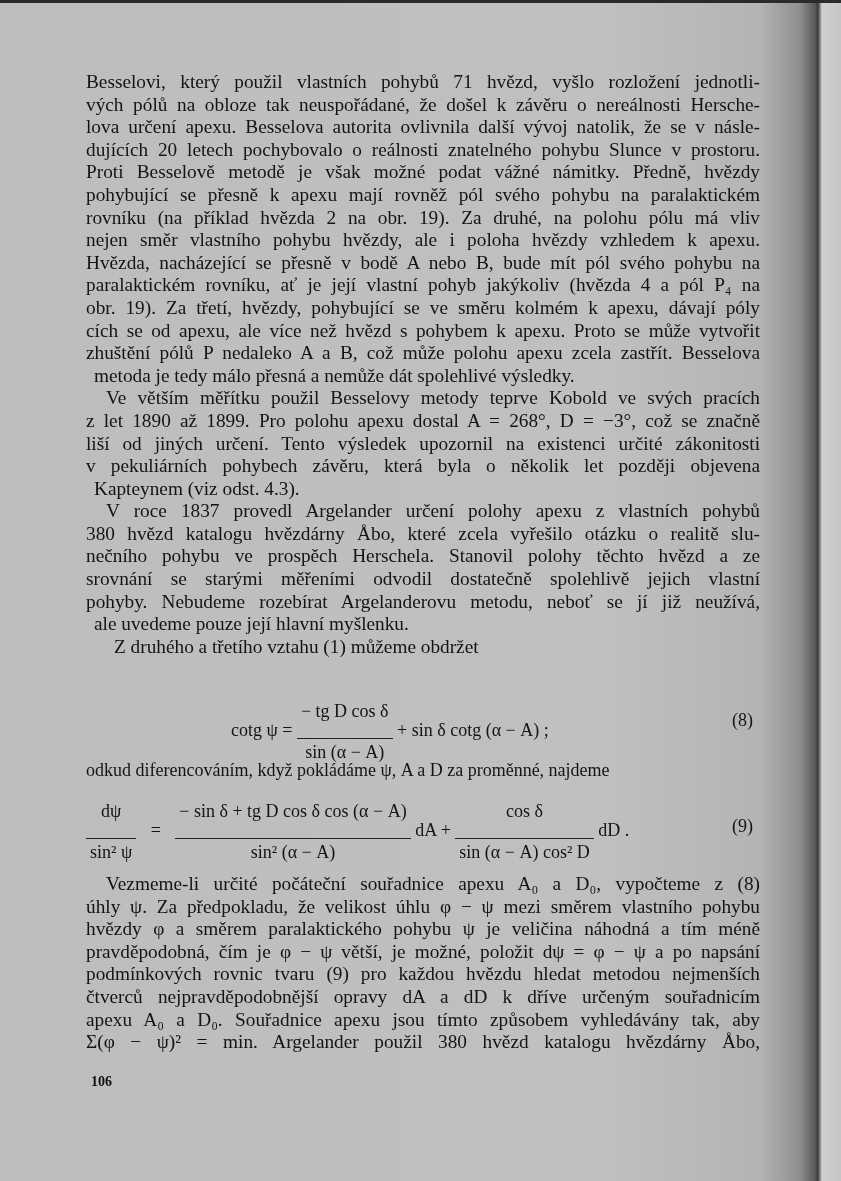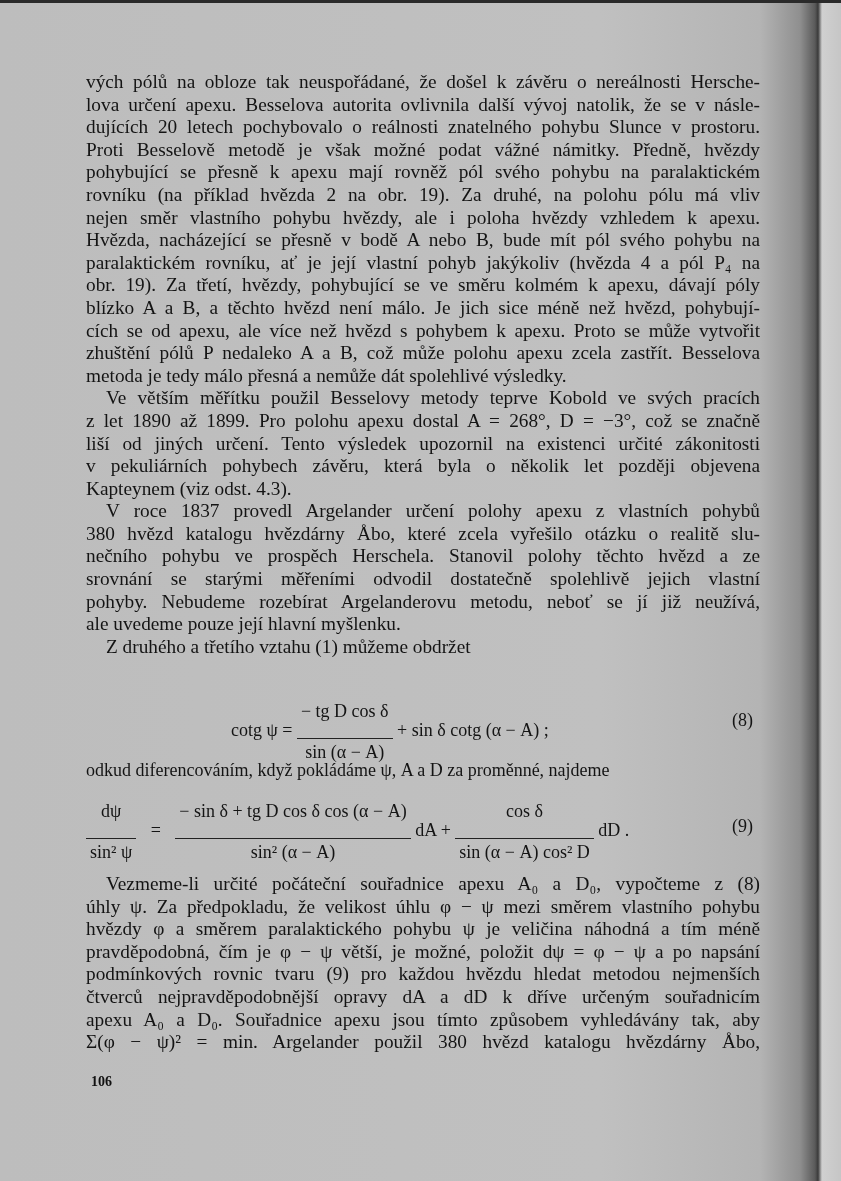--- a/index.html
+++ b/index.html
@@ -15,21 +15,21 @@
       background: linear-gradient(90deg, #bdbdbd 0px, #c0c0c0 600px, #b4b4b4 760px, #8f8f8f 800px, #5a5a5a 815px, #3a3a3a 818px, #d0d0d0 822px, #c6c6c6 841px);
     }
     .textblock {
       position: absolute; left: 86px; top: 68px; width: 674px;
       font-family: "Liberation Serif", "DejaVu Serif", serif;
       font-size: 19.3px; line-height: 22.6px;
       text-align: justify;
     }
     .textblock p { margin: 0; text-indent: 0; }
     .line { display: block; text-align: justify; text-align-last: justify; white-space: nowrap; }
-    .line.last { text-align-last: left; }
+    .line.last { text-align-last: left; margin-left: 8px; }
 
     .eq {
       position: absolute; font-family: "Liberation Serif", "DejaVu Serif", serif;
       font-size: 18px; color: #141414;
     }
     .frac { display: inline-block; vertical-align: middle; text-align: center; }
     .frac .num { display: block; padding: 0 4px 16px 4px; border-bottom: 1px solid #222; }
     .frac .den { display: block; padding: 3px 4px 0 4px; }
     .page-number {
       position: absolute; left: 91px; top: 1071px;
@@ -38,31 +38,31 @@
     }
   </style>
 </head>
 <body>
 
 <div class="top-edge"></div>
 <div class="page">
 
   <div class="textblock">
     <p>
+      <span class="line">Besselovi, který použil vlastních pohybů 71 hvězd, vyšlo rozložení jednotli-</span>
       <span class="line">vých pólů na obloze tak neuspořádané, že došel k závěru o nereálnosti Hersche-</span>
       <span class="line">lova určení apexu. Besselova autorita ovlivnila další vývoj natolik, že se v násle-</span>
       <span class="line">dujících 20 letech pochybovalo o reálnosti znatelného pohybu Slunce v prostoru.</span>
       <span class="line">Proti Besselově metodě je však možné podat vážné námitky. Předně, hvězdy</span>
       <span class="line">pohybující se přesně k apexu mají rovněž pól svého pohybu na paralaktickém</span>
       <span class="line">rovníku (na příklad hvězda 2 na obr. 19). Za druhé, na polohu pólu má vliv</span>
       <span class="line">nejen směr vlastního pohybu hvězdy, ale i poloha hvězdy vzhledem k apexu.</span>
       <span class="line">Hvězda, nacházející se přesně v bodě A nebo B, bude mít pól svého pohybu na</span>
       <span class="line">paralaktickém rovníku, ať je její vlastní pohyb jakýkoliv (hvězda 4 a pól P₄ na</span>
       <span class="line">obr. 19). Za třetí, hvězdy, pohybující se ve směru kolmém k apexu, dávají póly</span>
-      <span class="line">blízko A a B, a těchto hvězd není málo. Je jich sice méně než hvězd, pohybují-</span>
       <span class="line">cích se od apexu, ale více než hvězd s pohybem k apexu. Proto se může vytvořit</span>
       <span class="line">zhuštění pólů P nedaleko A a B, což může polohu apexu zcela zastřít. Besselova</span>
       <span class="line last">metoda je tedy málo přesná a nemůže dát spolehlivé výsledky.</span>
     </p>
     <p>
       <span class="line" style="padding-left:20px">Ve větším měřítku použil Besselovy metody teprve Kobold ve svých pracích</span>
       <span class="line">z let 1890 až 1899. Pro polohu apexu dostal A = 268°, D = −3°, což se značně</span>
       <span class="line">liší od jiných určení. Tento výsledek upozornil na existenci určité zákonitosti</span>
       <span class="line">v pekuliárních pohybech závěru, která byla o několik let později objevena</span>
       <span class="line last">Kapteynem (viz odst. 4.3).</span>

